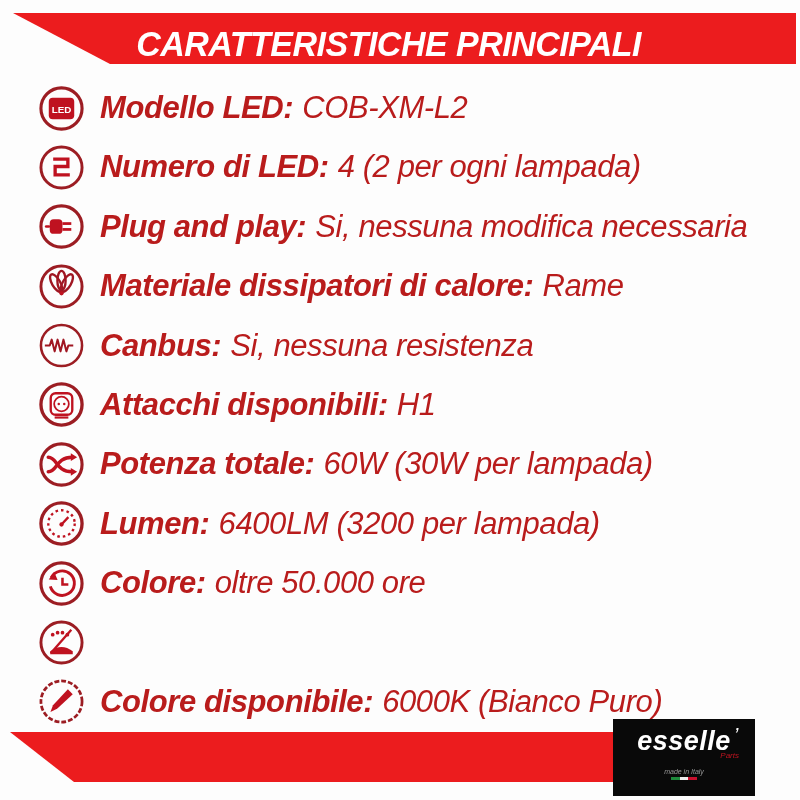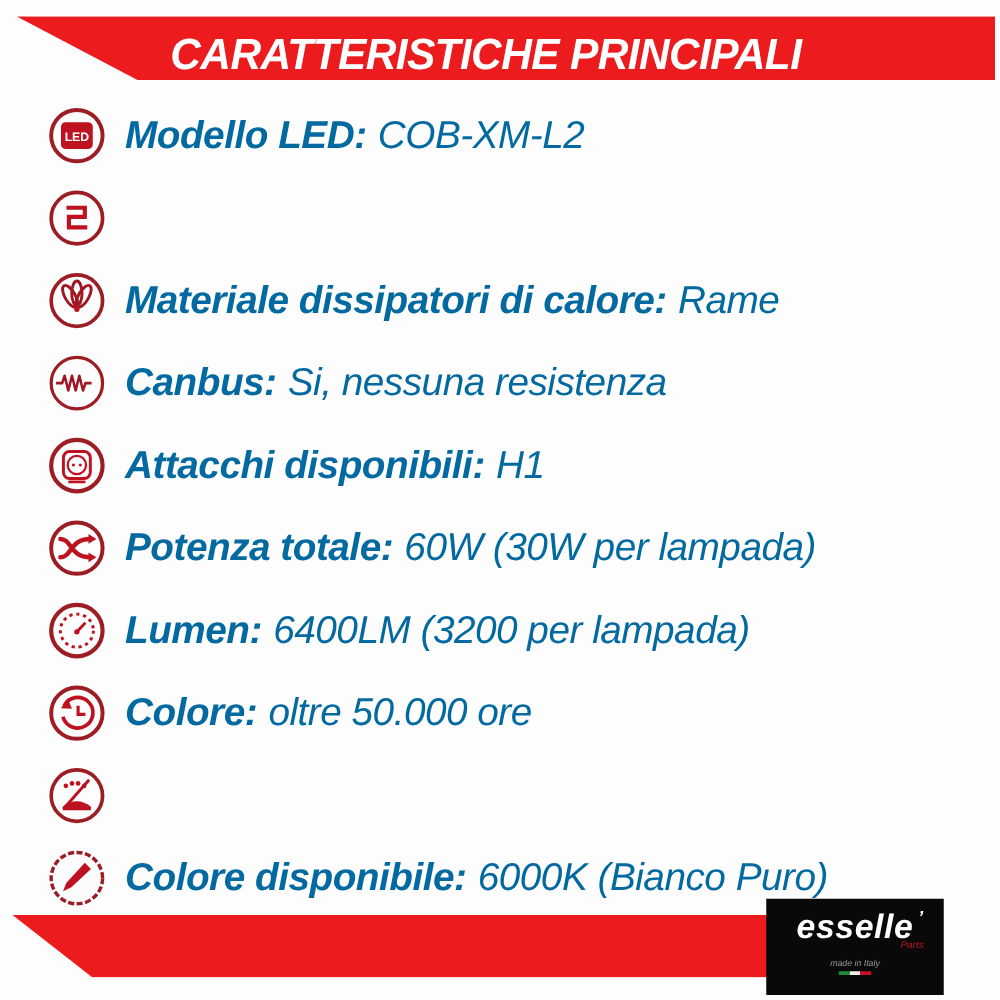--- a/index.html
+++ b/index.html
@@ -24,21 +24,21 @@
 
   
   .rows{
     position:absolute;left:38px;top:80px;width:745px;height:650px;
     display:flex;flex-direction:column;justify-content:space-between;
   }
   .row{display:flex;align-items:center;height:56px;}
   .icon{width:47px;height:47px;flex:0 0 auto;margin-right:15px;}
   .icon svg{width:100%;height:100%;display:block;}
   .text{
-    font-size:31px;font-style:italic;color:#0369a1;
+    font-size:31px;font-style:italic;color:#b91c1c;
     white-space:nowrap;letter-spacing:-0.4px;
   }
   .text .label{font-weight:700;margin-right:9px;}
   .text .value{font-weight:400;}
 
   
   .bottom-banner{
     position:absolute;left:10px;top:732px;width:632px;height:50px;
     clip-path:polygon(0 0, 100% 0, 100% 100%, 64px 100%);
   }
@@ -89,22 +89,41 @@
       </span>
     </div>
 
     <div class="row">
       <span class="icon">
         <svg viewBox="0 0 48 48">
           <circle cx="24" cy="24" r="21" fill="none" stroke="#9c1d23" stroke-width="3"></circle>
           <path d="M15.5 15.5 H30.5 V23 H17.5 V31.5 H32.5" fill="none" stroke="#bf1220" stroke-width="3.4"></path>
         </svg>
       </span>
-    </div>
-
+      <span class="text">
+        <span class="label">Numero di LED:</span><span class="value">4 (2 per ogni lampada)</span>
+      </span>
+    </div>
+
+    <div class="row">
+      <span class="icon">
+        <svg viewBox="0 0 48 48">
+          <circle cx="24" cy="24" r="21" fill="none" stroke="#9c1d23" stroke-width="3.2"></circle>
+          <g fill="#bf1220">
+            <rect x="12" y="16.5" width="13" height="15" rx="4"></rect>
+            <rect x="25" y="19.6" width="9" height="2.8"></rect>
+            <rect x="25" y="25.6" width="9" height="2.8"></rect>
+            <rect x="7" y="22.6" width="5.5" height="2.8" rx="1.4"></rect>
+          </g>
+        </svg>
+      </span>
+      <span class="text">
+        <span class="label">Plug and play:</span><span class="value">Si, nessuna modifica necessaria</span>
+      </span>
+    </div>
 
     <div class="row">
       <span class="icon">
         <svg viewBox="0 0 48 48">
           <circle cx="24" cy="24" r="21" fill="none" stroke="#9c1d23" stroke-width="3"></circle>
           <g fill="none" stroke="#a01622" stroke-width="2.4">
             <ellipse cx="24" cy="19" rx="4.2" ry="10" transform="rotate(-30 24 30)"></ellipse>
             <ellipse cx="24" cy="18" rx="4.2" ry="10"></ellipse>
             <ellipse cx="24" cy="19" rx="4.2" ry="10" transform="rotate(30 24 30)"></ellipse>
           </g>

